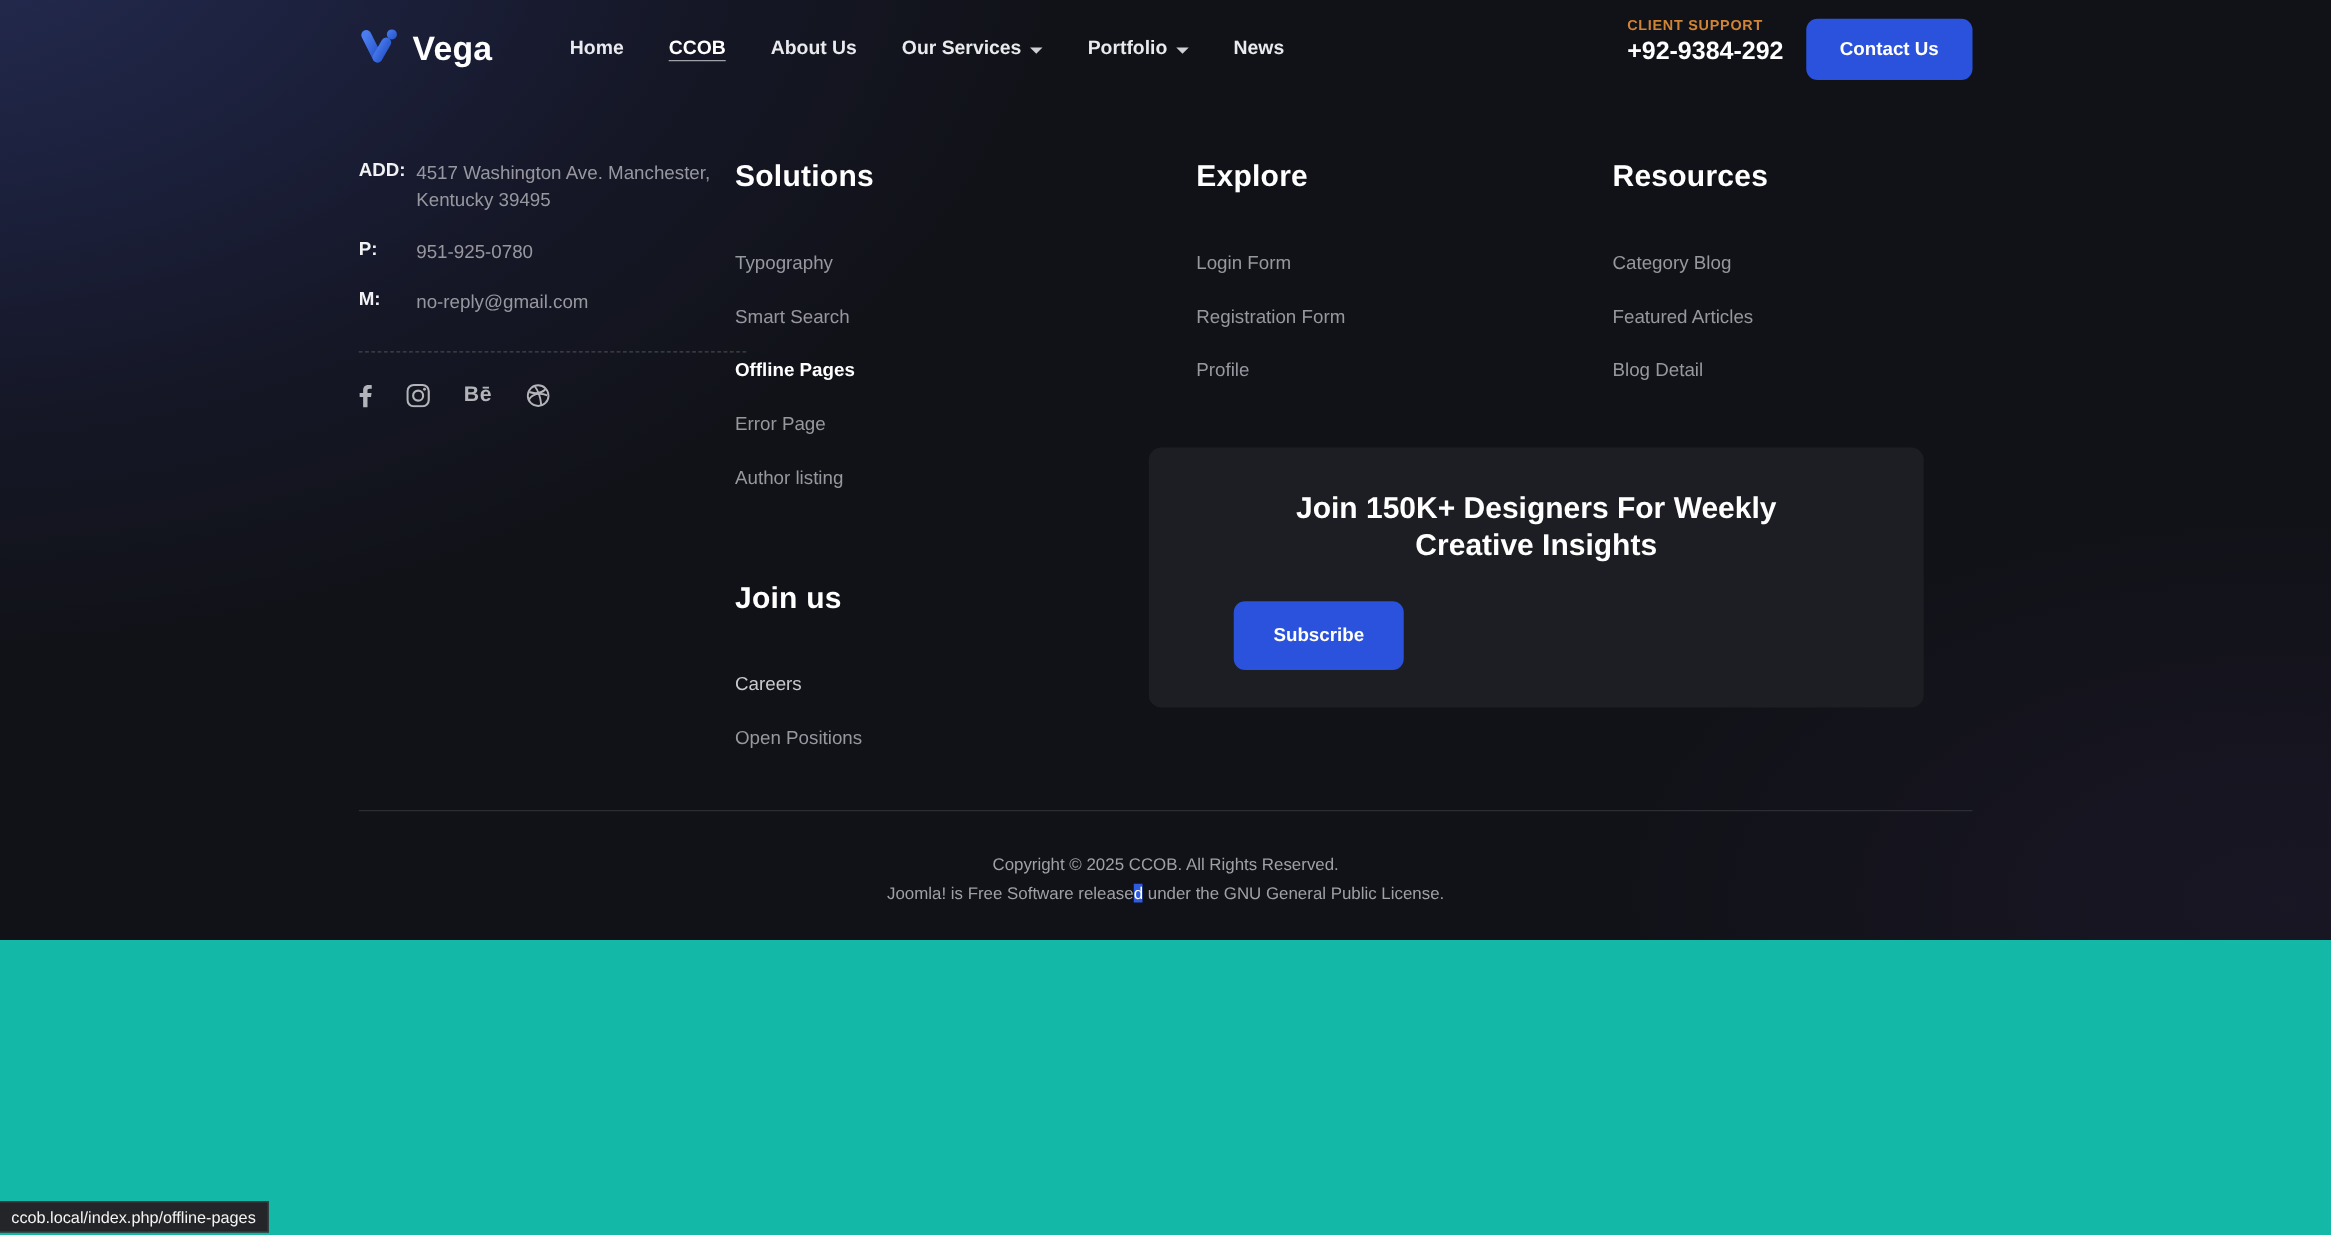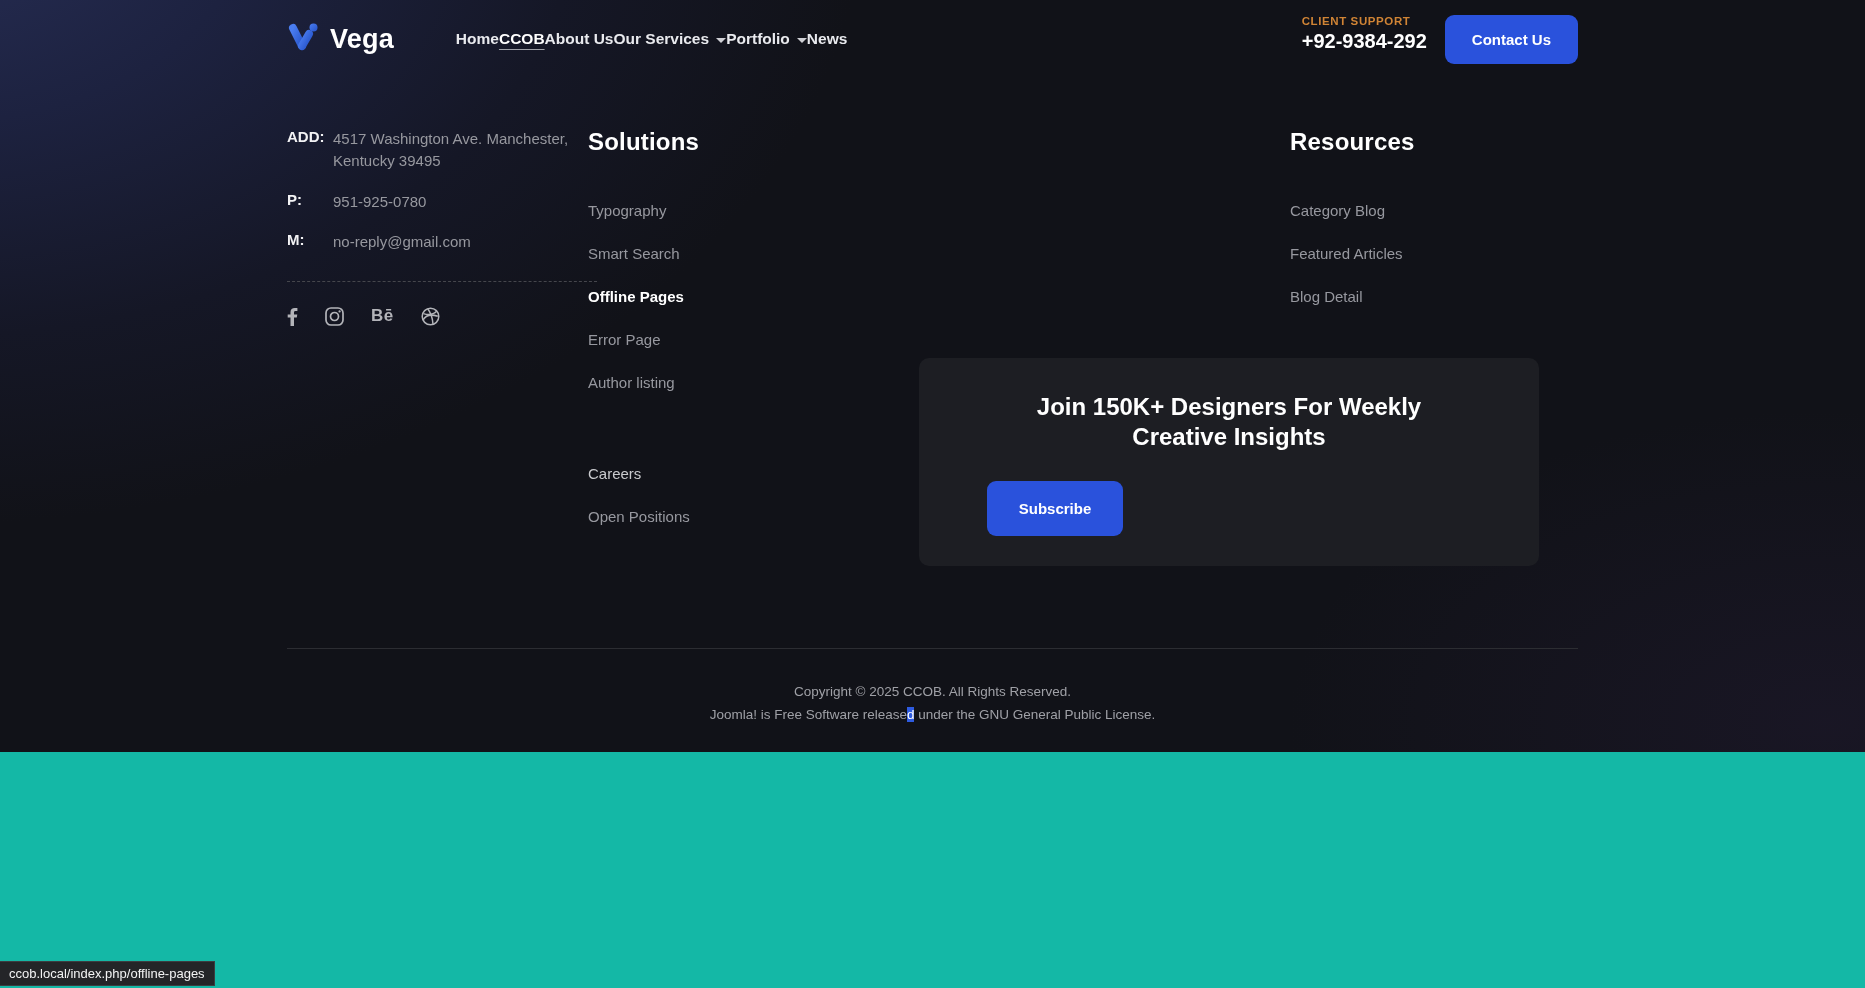--- a/index.html
+++ b/index.html
@@ -12,21 +12,21 @@
     background:
       radial-gradient(1250px 820px at -4% -12%, #272e55 0%, #1d2240 26%, #151726 52%, rgba(17,18,24,0) 75%),
       radial-gradient(900px 520px at 98% 96%, rgba(40,30,60,.35) 0%, rgba(17,18,24,0) 60%),
       #111218;
   }
 
   
   .navbar { position: absolute; left: 287px; top: 10px; width: 1291px; height: 58px; display: flex; align-items: center; }
   .brand { display: flex; align-items: center; gap: 9px; cursor: pointer; }
   .brand-text { color: #fff; font-size: 27px; font-weight: 700; letter-spacing: .2px; }
-  .nav-links { display: flex; align-items: center; margin-left: 62px; }
+  .nav-links { display: flex; align-items: center; gap: 36px; margin-left: 62px; }
   .nav-link { color: #e9eaee; font-size: 15.5px; font-weight: 600; text-decoration: none; display: flex; align-items: center; gap: 7px; cursor: pointer; }
   .nav-link.active { color: #ffffff; text-decoration: underline; text-underline-offset: 5px; text-decoration-color: #9fa1a8; }
   .caret { width: 0; height: 0; border-left: 5px solid transparent; border-right: 5px solid transparent; border-top: 5px solid #cfd0d5; display: inline-block; margin-top: 2px; }
   .nav-right { margin-left: auto; display: flex; align-items: flex-start; gap: 18px; }
   .support { text-align: left; }
   .support-label { color: #d08435; font-size: 11.5px; font-weight: 700; letter-spacing: .6px; }
   .support-phone { color: #ffffff; font-size: 20px; font-weight: 700; margin-top: 3px; }
   .btn-primary {
     background: #2a52dc; color: #fff; border: none; border-radius: 9px;
     font-family: inherit; font-size: 15px; font-weight: 600; padding: 16px 27px; cursor: pointer;
@@ -185,27 +185,36 @@
     <div class="col col-solutions">
       <h3>Solutions</h3>
       <ul class="link-list">
         <li><a class="f-link">Typography</a></li>
         <li><a class="f-link">Smart Search</a></li>
         <li><a class="f-link active">Offline Pages</a></li>
         <li><a class="f-link">Error Page</a></li>
         <li><a class="f-link">Author listing</a></li>
       </ul>
       <div class="join-block">
+        <h3>Join us</h3>
         <ul class="link-list">
           <li><a class="f-link bright">Careers</a></li>
           <li><a class="f-link">Open Positions</a></li>
         </ul>
       </div>
     </div>
 
+    <div class="col col-explore">
+      <h3>Explore</h3>
+      <ul class="link-list">
+        <li><a class="f-link">Login Form</a></li>
+        <li><a class="f-link">Registration Form</a></li>
+        <li><a class="f-link">Profile</a></li>
+      </ul>
+    </div>
 
     <div class="col col-resources">
       <h3>Resources</h3>
       <ul class="link-list">
         <li><a class="f-link">Category Blog</a></li>
         <li><a class="f-link">Featured Articles</a></li>
         <li><a class="f-link">Blog Detail</a></li>
       </ul>
     </div>
 

